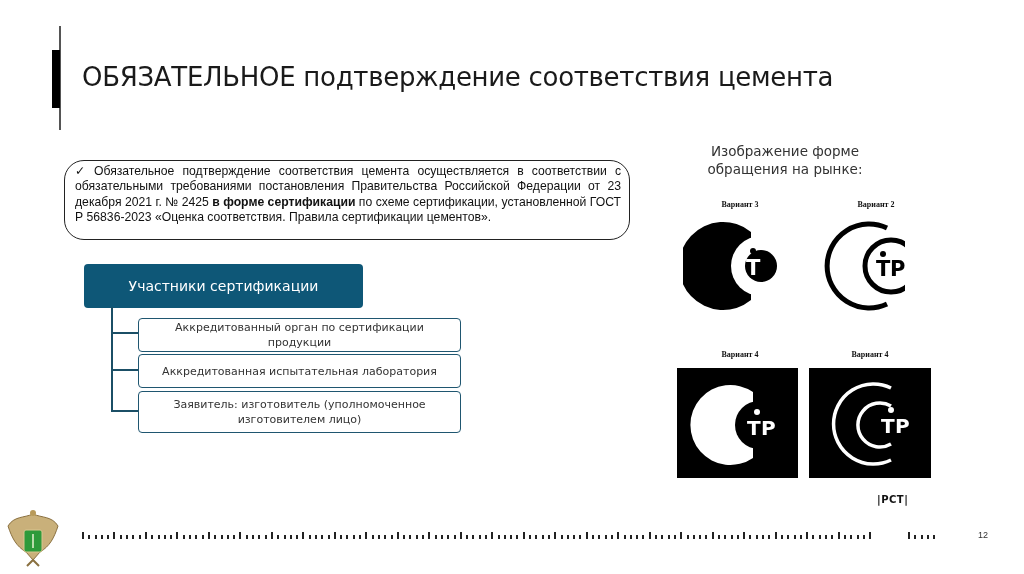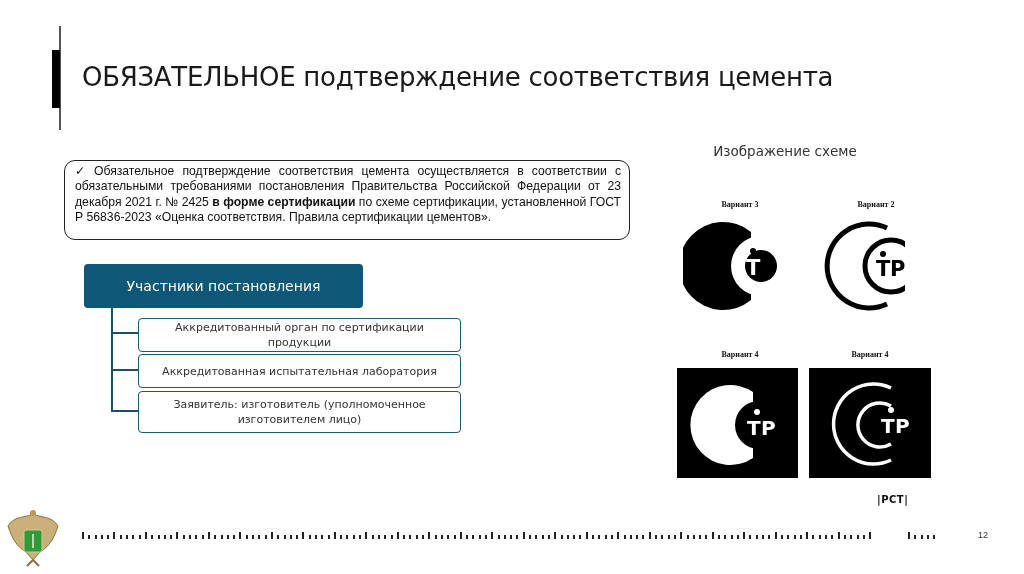--- a/index.html
+++ b/index.html
@@ -2,21 +2,21 @@
 <html><head>
 <meta charset="utf-8">
 <style>
   html, body { margin:0; padding:0; }
   body { width:1024px; height:574px; position:relative; background:#ffffff; overflow:hidden; font-family:"DejaVu Sans", sans-serif; color:#222; }
   .abs { position:absolute; }
   .title-line { left:59px; top:26px; width:2px; height:104px; background:#555; }
   .title-bar { left:52px; top:50px; width:8px; height:58px; background:#000; }
   .title { left:82px; top:62px; font-family:"DejaVu Sans", sans-serif; font-size:26px; color:#1a1a1a; white-space:nowrap; letter-spacing:-0.3px; }
 
-  .notice { left:64px; top:160px; width:566px; height:80px; border:1.5px solid #222; border-radius:11px; box-sizing:border-box; padding:3px 8px 0 10px; font-family:"Liberation Sans", sans-serif; font-size:12.2px; line-height:15.4px; color:#111; text-align:justify; }
+  .notice { left:64px; top:160px; width:566px; height:80px; border:1.5px solid #222; border-radius:20px; box-sizing:border-box; padding:3px 8px 0 10px; font-family:"Liberation Sans", sans-serif; font-size:12.2px; line-height:15.4px; color:#111; text-align:justify; }
   .notice .check { margin-right:4px; }
   .notice b { font-weight:bold; }
 
   .part-header { left:84px; top:264px; width:279px; height:44px; background:#0e5777; border-radius:4px; color:#fff; font-size:14px; display:flex; align-items:center; justify-content:center; }
   .vline { left:111px; top:307px; width:2px; height:105px; background:#1b4f66; }
   .hline { left:111px; height:2px; width:28px; background:#1b4f66; }
   .pbox { left:138px; width:323px; border:1.5px solid #1f5670; border-radius:4px; box-sizing:border-box; background:#fff; font-size:11px; color:#333; display:flex; align-items:center; justify-content:center; text-align:center; line-height:15px; padding:16px 8px; }
 
   .sign-caption { left:690px; top:142px; width:190px; text-align:center; font-size:13.5px; color:#333; line-height:18px; }
   .variant-label { font-family:"Liberation Serif", serif; font-weight:bold; font-size:8px; color:#111; text-align:center; width:80px; }
@@ -33,38 +33,39 @@
 
 <div class="abs title-line"></div>
 <div class="abs title-bar"></div>
 <div class="abs title">ОБЯЗАТЕЛЬНОЕ подтверждение соответствия цемента</div>
 
 <div class="abs notice">
   <span class="check">✓</span><span>Обязательное подтверждение соответствия цемента осуществляется в соответствии с обязательными требованиями постановления Правительства Российской Федерации от 23 декабря 2021 г. № 2425 </span><b>в форме сертификации</b><span> по схеме сертификации, установленной ГОСТ Р 56836-2023 «Оценка соответствия. Правила сертификации цементов».</span>
 </div>
 
 <div class="abs part-header">
-    <span>Участники постановления</span>
+    <span>Участники сертификации</span>
   </div>
 <div class="abs vline"></div>
 <div class="abs hline" style="top:332px"></div>
 <div class="abs hline" style="top:369px"></div>
 <div class="abs hline" style="top:410px"></div>
 <div class="abs pbox" style="top:318px;height:31px">
     <span>Аккредитованный орган по сертификации продукции</span>
   </div>
 <div class="abs pbox" style="top:354px;height:31px">
     <span>Аккредитованная испытательная лаборатория</span>
   </div>
 <div class="abs pbox" style="top:391px;height:42px">
     <span>Заявитель: изготовитель (уполномоченное изготовителем лицо)</span>
   </div>
 
 <div class="abs sign-caption">
-  <div>Изображение схеме</div>
+  <div>Изображение форме</div>
+  <div>обращения на рынке:</div>
 </div>
 
 <div class="abs variant-label" style="left:700px;top:200px">Вариант 3</div>
 <div class="abs variant-label" style="left:836px;top:200px">Вариант 2</div>
 <div class="abs variant-label" style="left:700px;top:350px">Вариант 4</div>
 <div class="abs variant-label" style="left:830px;top:350px">Вариант 4</div>
 
 <svg class="abs" style="left:683px;top:218px" width="110" height="95" viewBox="0 0 110 95">
   <path d="M68,14 A44,44 0 1,0 68,82 Z" fill="#000"></path>
   <circle cx="78" cy="48" r="30" fill="#fff"></circle>

